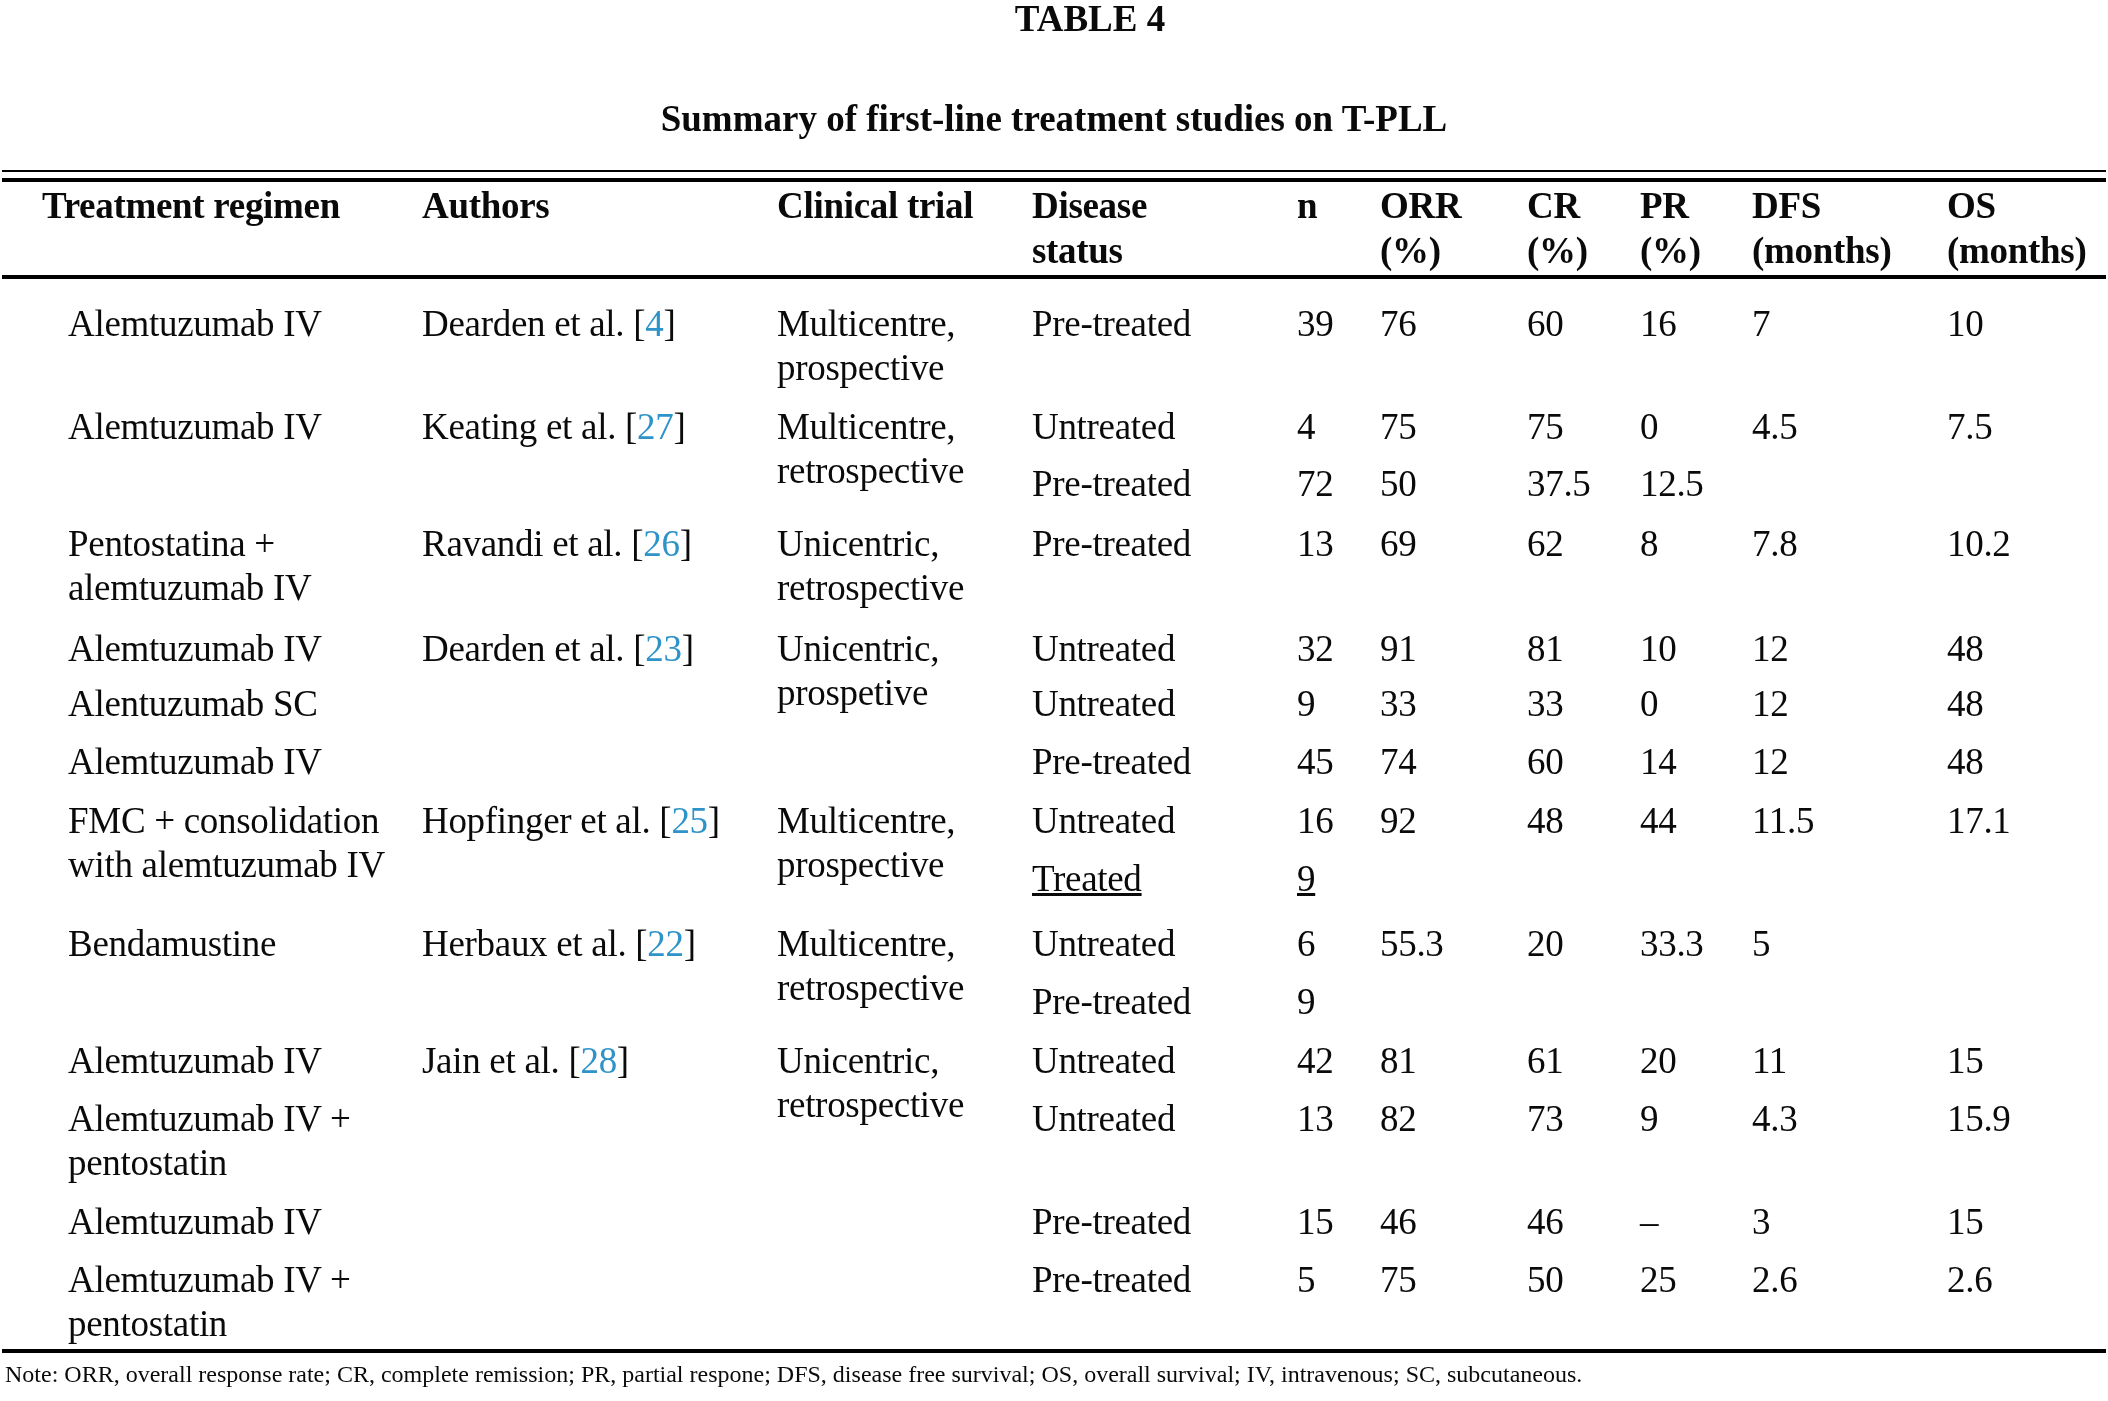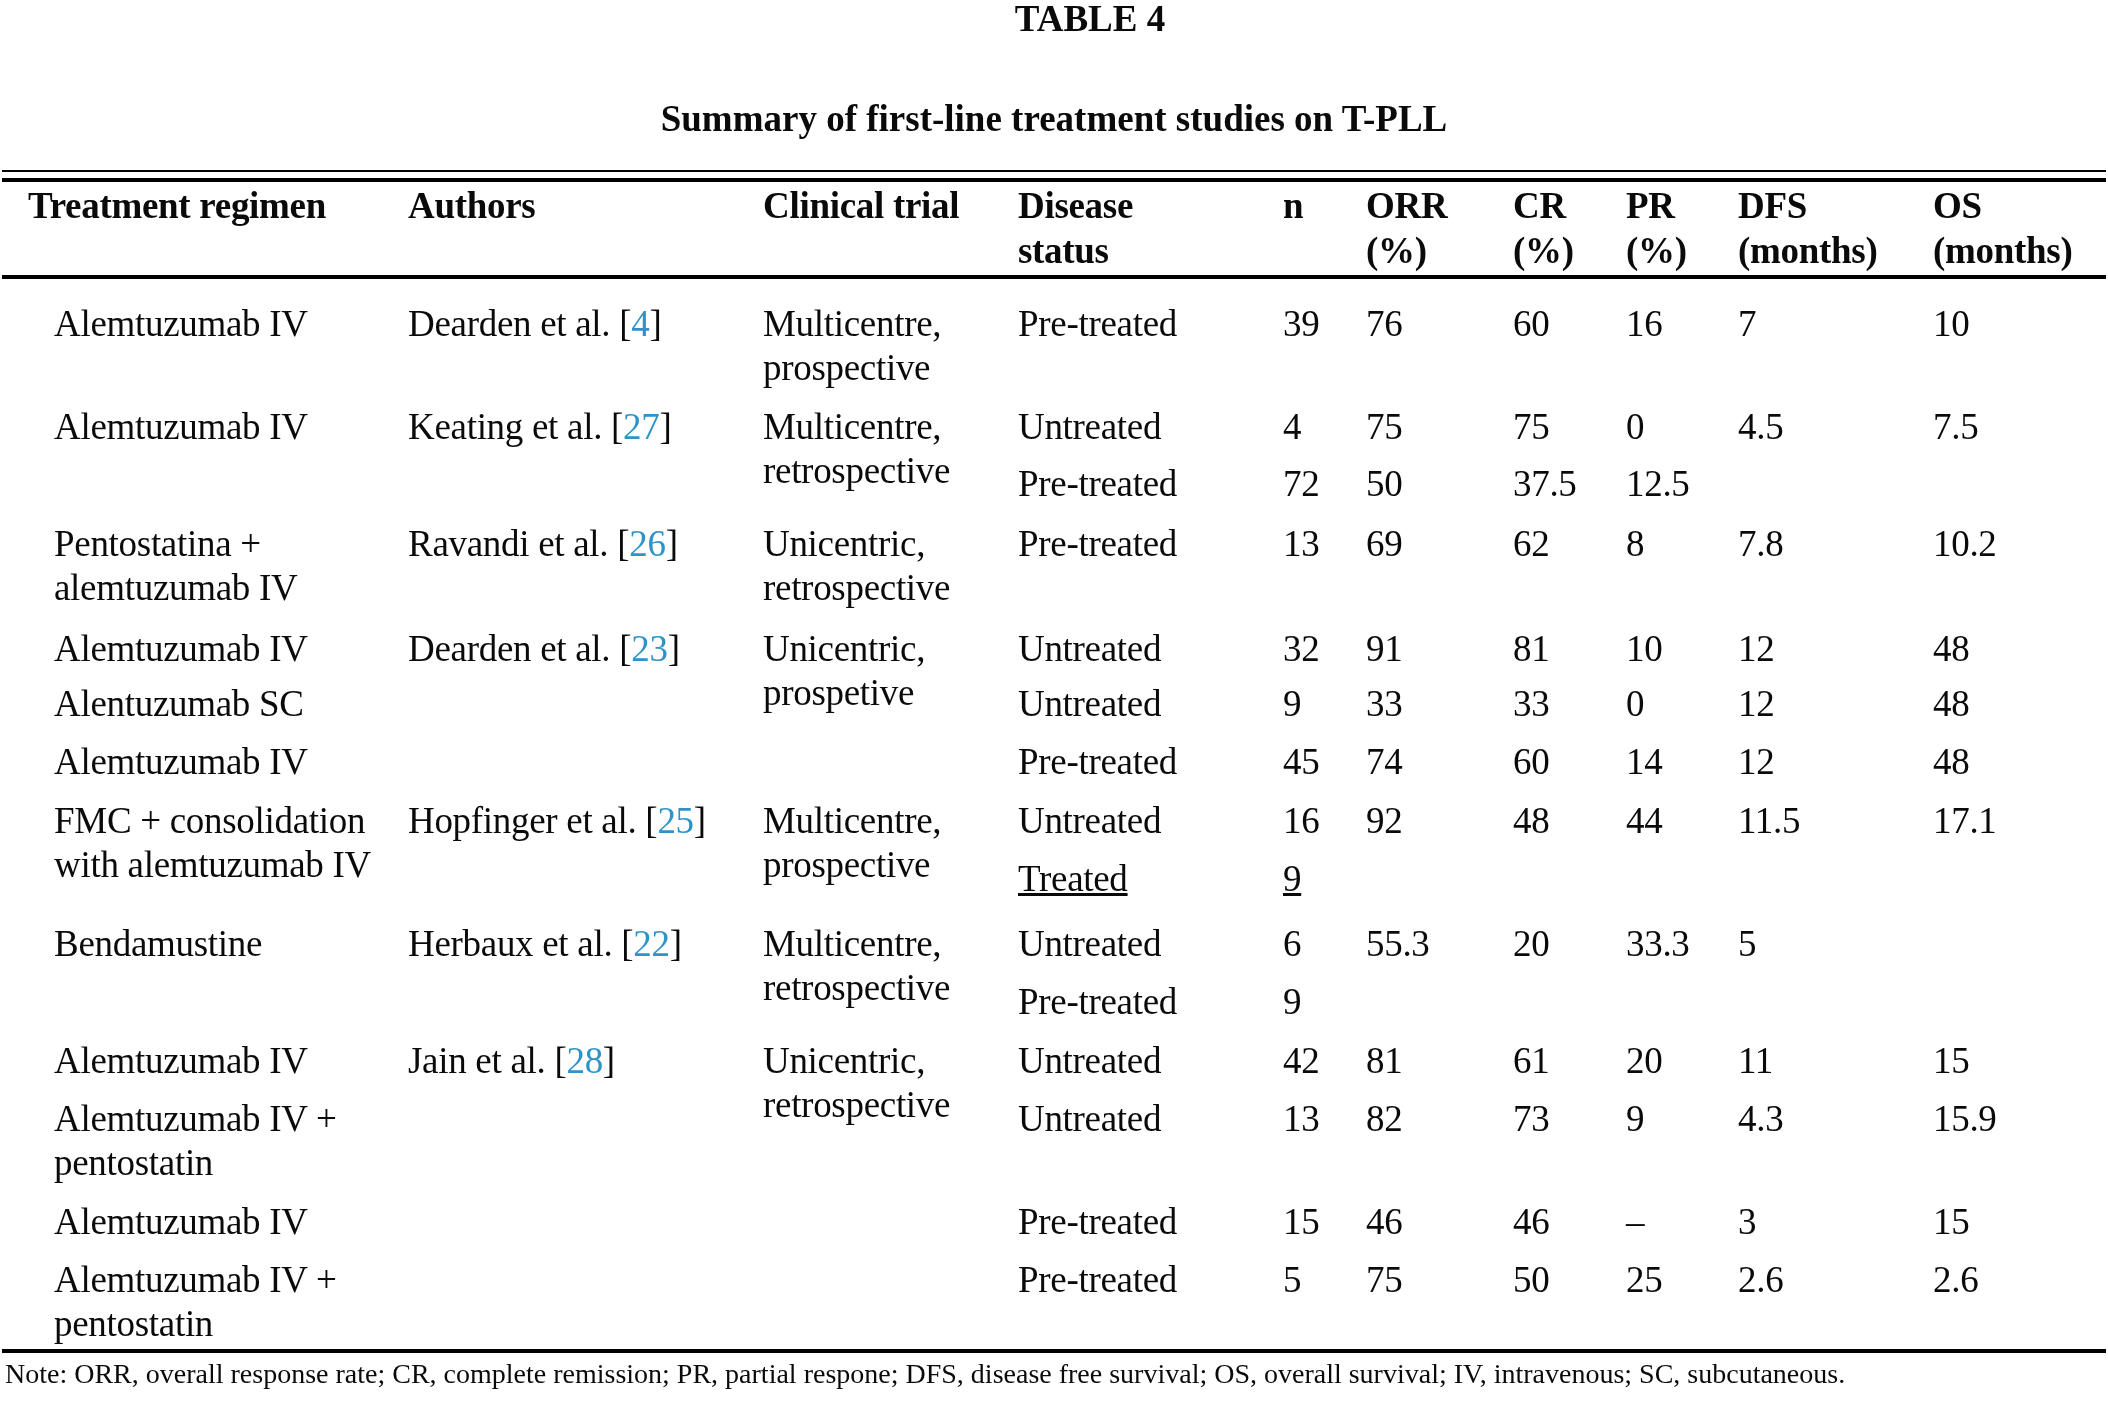--- a/index.html
+++ b/index.html
@@ -10,34 +10,34 @@
   .title{position:absolute;top:0;left:0;width:2108px;text-align:center;
          font-weight:bold;font-size:37px;line-height:38px;padding-left:36px;}
   .subtitle{position:absolute;top:100px;left:0;width:2108px;text-align:center;
             font-weight:bold;font-size:37px;line-height:38px;}
 
   .rule-top{position:absolute;top:170px;left:2px;right:2px;height:12px;
             border-top:2px solid #000;border-bottom:4px solid #000;box-sizing:border-box;}
   .rule-mid{position:absolute;top:275px;left:2px;right:2px;height:4px;background:#000;}
   .rule-bottom{position:absolute;top:1349px;left:2px;right:2px;height:4px;background:#000;}
 
-  .grid{position:absolute;left:0;width:1792px;box-sizing:border-box;padding-left:28px;
+  .grid{position:absolute;left:0;width:1792px;box-sizing:border-box;padding-left:42px;
         display:grid;
         grid-template-columns:380px 355px 255px 265px 83px 147px 113px 112px 195px 173px;}
   .c{font-size:37px;letter-spacing:-0.3px;line-height:44px;
      white-space:normal;overflow:visible;}
   .hdr{top:183px;font-weight:bold;}
   .hdr .c{line-height:45px;}
   .c-regimen{max-width:340px;margin-left:26px;}
   .c-trial{max-width:235px;}
   .row{position:absolute;}
   .refnum{color:var(--accent,#2e93c8);}
 
   .note{position:absolute;top:1357px;left:5px;width:2100px;
-        font-size:28px;line-height:34px;white-space:nowrap;}
+        font-size:24px;line-height:34px;white-space:nowrap;}
 </style>
 </head>
 <body>
 
 <div class="page">
   <div class="title">TABLE 4</div>
   <div class="subtitle">Summary of first-line treatment studies on T-PLL</div>
 
   <div class="rule-top"></div>
 

